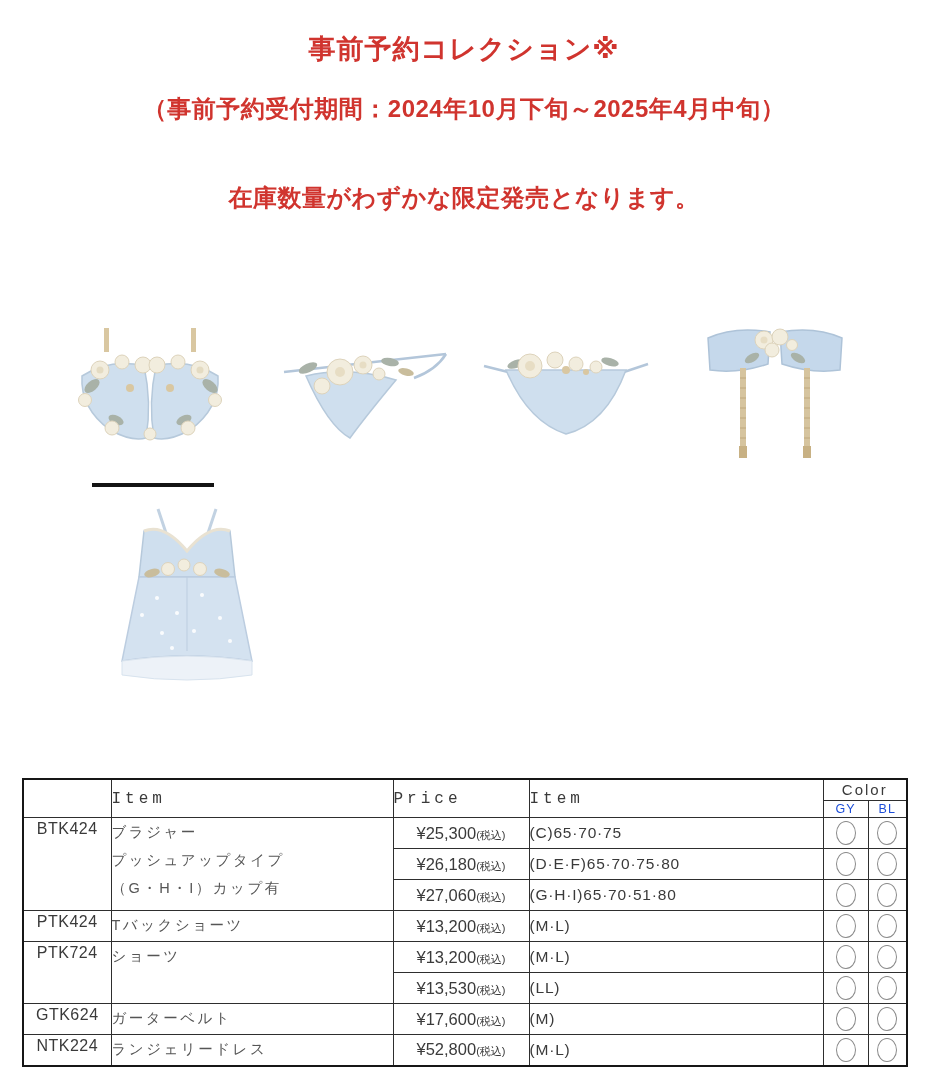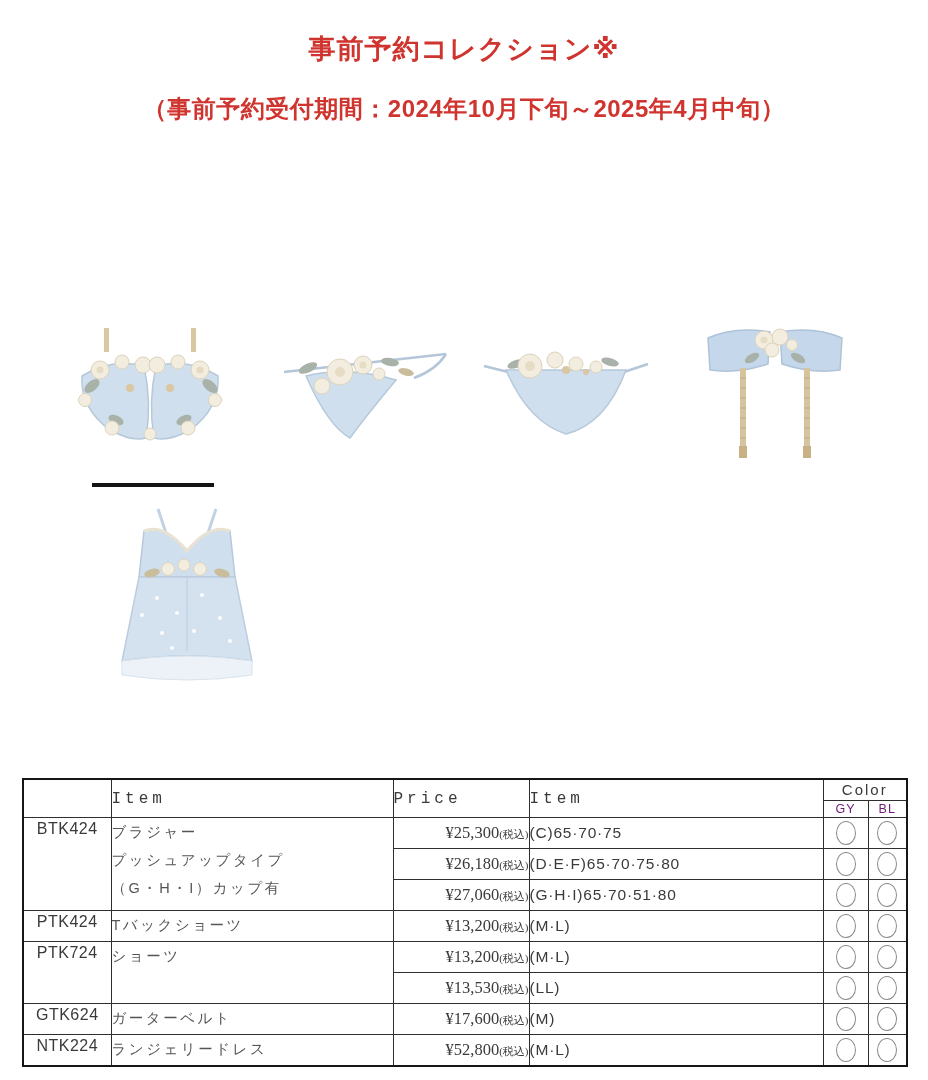--- a/index.html
+++ b/index.html
@@ -45,35 +45,35 @@
     text-align:left;font-size:16px;letter-spacing:4px;
     padding-left:16px;color:#3a3a3a;height:37px;vertical-align:middle;font-family:Liberation Mono, monospace;
   }
   th.h-blank{height:37px;}
   th.h-color{
     text-align:center;font-size:15px;letter-spacing:2px;
     height:19px;vertical-align:middle;color:#3a3a3a;
   }
   th.h-sub{
     text-align:center;font-size:12.5px;letter-spacing:1px;
-    height:16px;vertical-align:middle;color:#701a75;
+    height:16px;vertical-align:middle;color:#1d4ed8;
   }
   td.code{
     text-align:center;vertical-align:top;
     font-size:16px;letter-spacing:0.5px;
     padding-top:6px;line-height:22px;color:#3a3a3a;
   }
   td.item{
     vertical-align:top;text-align:left;
     font-size:14.5px;letter-spacing:2.5px;color:#555555;
     padding:5px 4px 0 17px;line-height:28px;
   }
   td.price{
-    text-align:right;vertical-align:middle;
-    font-size:16.5px;padding-left:11px;white-space:nowrap;color:#3a3a3a;font-family:Liberation Serif, serif;
+    text-align:center;vertical-align:middle;
+    font-size:16.5px;padding-left:11px;white-space:nowrap;color:#3a3a3a;
   }
   td.price .tax{font-size:11px;letter-spacing:0;}
   td.size{
     text-align:left;vertical-align:middle;
     font-size:15.5px;letter-spacing:0.8px;padding-left:13px;color:#3a3a3a;
   }
   td.dot{vertical-align:middle;}
   td.gy{background:#ececec;}
   tr.r{height:31px;}
   .circle{
@@ -81,20 +81,21 @@
     margin:0 auto;background:transparent;box-sizing:border-box;
   }
 </style>
 </head>
 <body>
 
 <div class="page">
 
   <div class="red-head red-title">事前予約コレクション※</div>
   <div class="red-head red-line red-l1">（事前予約受付期間：2024年10月下旬～2025年4月中旬）</div>
+  <div class="red-head red-line red-l3">在庫数量がわずかな限定発売となります。</div>
 
   <svg class="product" style="left:70px;top:328px;" width="160" height="135" viewBox="0 0 160 135">
     <rect x="34" y="0" width="5" height="24" fill="#d9c7a1"></rect>
     <rect x="121" y="0" width="5" height="24" fill="#d9c7a1"></rect>
     <path d="M12,48 Q10,80 40,102 Q62,114 76,110 Q82,75 74,38 Q40,30 12,48 Z" fill="#cfdfee" stroke="#b6c9db" stroke-width="1.5"></path>
     <path d="M148,48 Q150,80 120,102 Q98,114 84,110 Q78,75 86,38 Q120,30 148,48 Z" fill="#cfdfee" stroke="#b6c9db" stroke-width="1.5"></path>
     <ellipse cx="22" cy="58" rx="9" ry="5" fill="#a9b2a8" transform="rotate(-40 22 58)"></ellipse>
     <ellipse cx="140" cy="58" rx="9" ry="5" fill="#a9b2a8" transform="rotate(40 140 58)"></ellipse>
     <ellipse cx="46" cy="92" rx="8" ry="4.5" fill="#a9b2a8" transform="rotate(25 46 92)"></ellipse>
     <ellipse cx="114" cy="92" rx="8" ry="4.5" fill="#a9b2a8" transform="rotate(-25 114 92)"></ellipse>

